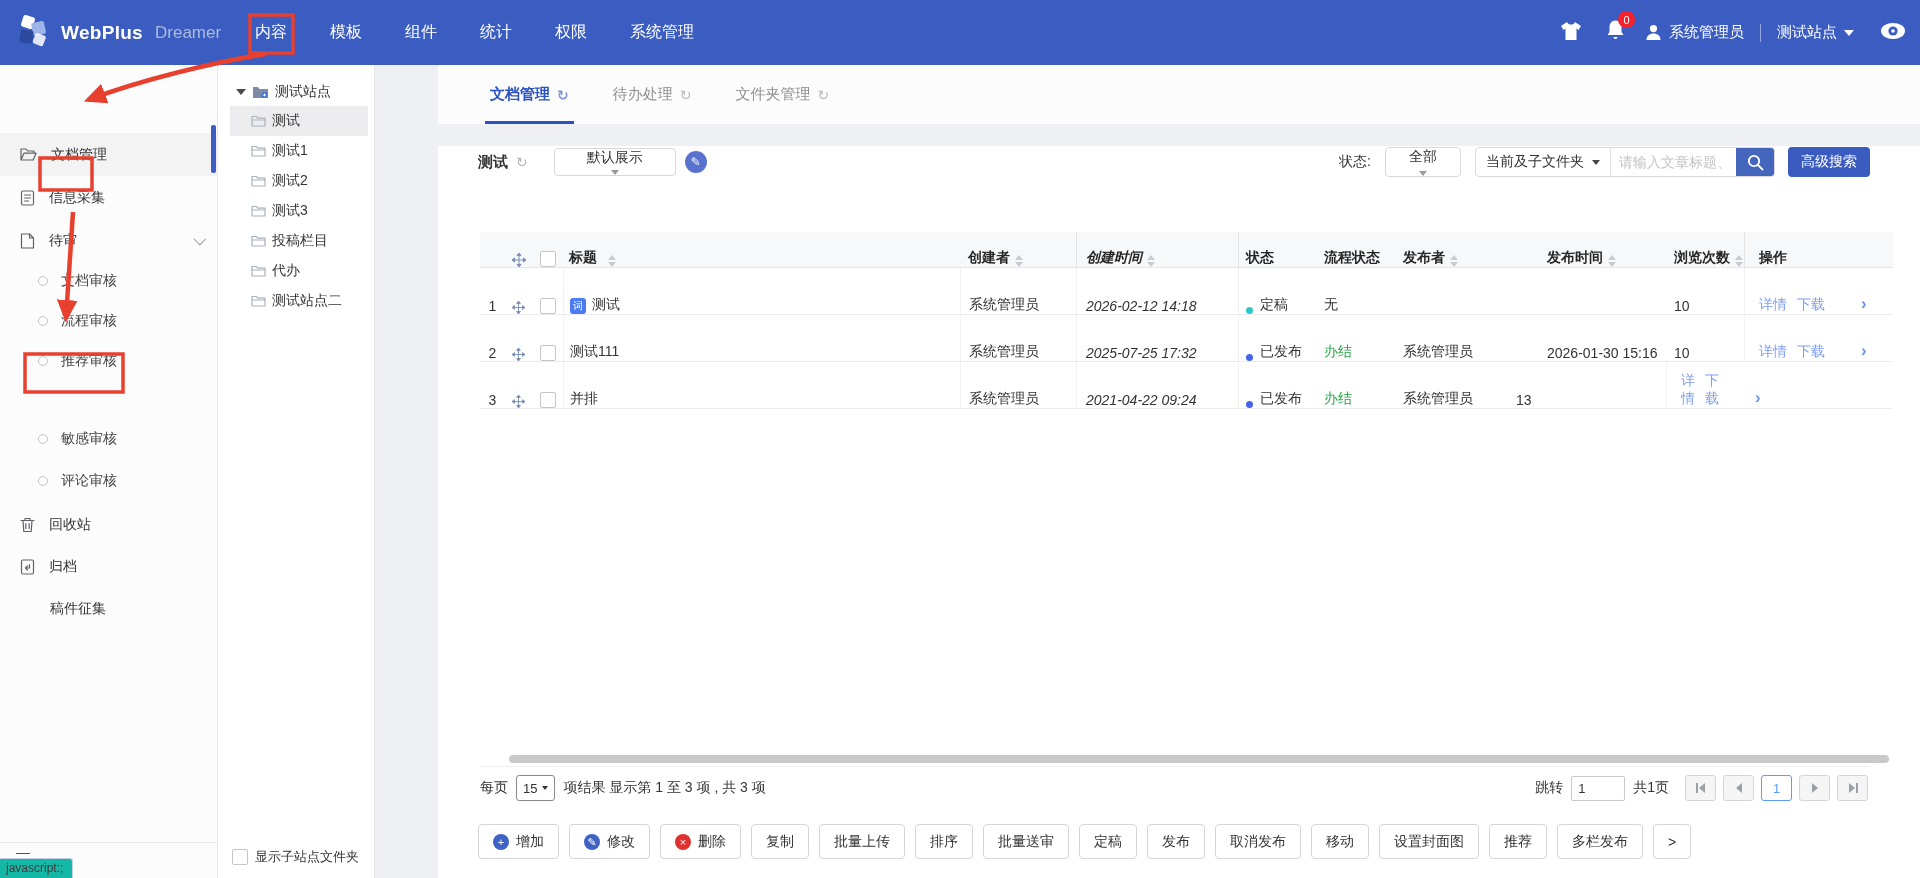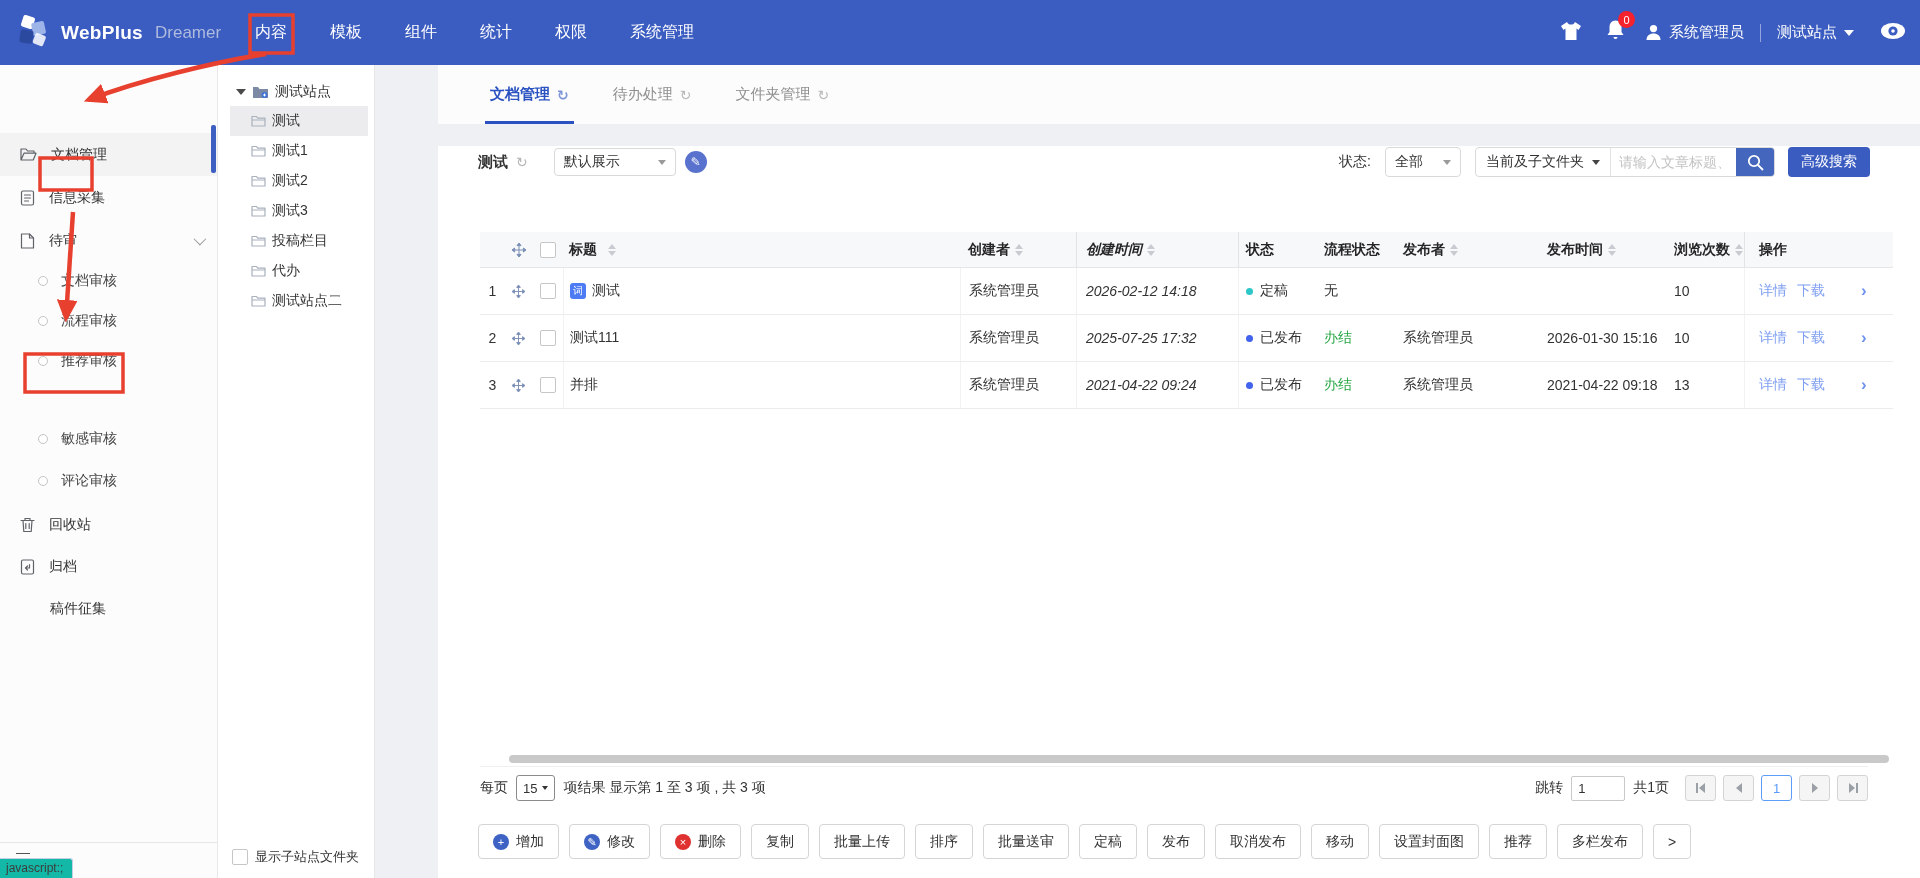--- a/index.html
+++ b/index.html
@@ -54,38 +54,38 @@
   .tab.active .refresh { color:#7e97d8; }
   .tab.active::after { content:""; position:absolute; left:-5px; right:-5px; bottom:0; height:3px; background:#2a52c0; }
   .gapband { margin-left:63px; height:13px; background:#eef0f3; }
   .card { position:relative; margin-left:63px; height:741px; background:#fff; }
 
   
   .filter-row { display:flex; justify-content:space-between; align-items:center; margin:9px 50px 0 40px; height:32px; }
   .f-left, .f-right { display:flex; align-items:center; }
   .f-folder { font-size:15px; font-weight:bold; color:#333; }
   .f-refresh { font-size:14px; color:#b5b5b5; margin-left:8px; cursor:pointer; }
-  .select-box { display:flex; align-items:center; justify-content:space-between; height:28px; border:1px solid #d9d9d9; border-radius:4px; background:#fff; padding:0 9px; font-size:14px; color:#333; cursor:pointer; }
+  .select-box { display:flex; align-items:center; justify-content:space-between; height:28px; border:1px solid #d9d9d9; border-radius:4px; background:#fff; padding:0 9px; font-size:14px; color:#333; cursor:pointer;flex-direction:column; }
   .sel-view { width:122px; margin-left:26px; }
   .sel-caret { width:0; height:0; border-left:4.5px solid transparent; border-right:4.5px solid transparent; border-top:5.5px solid #9a9a9a; }
   .edit-circle { width:22px; height:22px; border-radius:50%; background:#5872ce; color:#fff; font-size:12px; display:flex; align-items:center; justify-content:center; margin-left:9px; cursor:pointer; }
   .f-label { font-size:14px; color:#333; }
   .sel-status { width:76px; height:30px; margin-left:14px; }
   .search-group { display:flex; align-items:stretch; height:30px; border:1px solid #d9d9d9; border-radius:4px; overflow:hidden; margin-left:14px; background:#fff; }
   .scope-seg { display:flex; align-items:center; gap:8px; padding:0 10px; font-size:14px; color:#333; cursor:pointer; border-right:1px solid #e3e3e3; }
   .scope-caret { width:0; height:0; border-left:4.5px solid transparent; border-right:4.5px solid transparent; border-top:5.5px solid #444; }
   .search-in { width:125px; border:none; outline:none; padding:0 8px; font-size:14px; color:#333; }
   .search-in::placeholder { color:#c3c3c3; }
   .search-btn { width:38px; background:#4466bd; border:none; display:flex; align-items:center; justify-content:center; cursor:pointer; }
   .adv-btn { height:30px; padding:0 13px; margin-left:13px; background:#3a5cc0; color:#fff; border:none; border-radius:4px; font-size:14px; cursor:pointer; }
 
   
   .tbl { margin:54px 27px 0 42px; width:1413px; font-size:14px; }
   .tr { display:grid; grid-template-columns:25px 27px 31px 397px 116px 162px 80px 78px 112px 158px 78px 149px; align-items:center; }
-  .tr > div { display:flex; align-items:center; height:100%; }
+  .tr > div { display:flex; align-items:flex-end; height:100%; }
   .thead { height:36px; background:#f7f8fa; font-weight:bold; color:#262626; border-bottom:1px solid #e6e6e6; }
   .trow { height:47px; border-bottom:1px solid #ececec; color:#333; }
   .c-num { justify-content:center; }
   .c-move, .c-check { justify-content:center; }
   .c-title { padding-left:6px; gap:6px; }
   .c-creator { padding-left:8px; }
   .c-created { padding-left:9px;font-style:italic; }
   .c-status { padding-left:7px; }
   .c-flow { padding-left:6px; }
   .c-pub { padding-left:7px; }
@@ -511,21 +511,20 @@
               <span>并排</span>
             </div>
             <div class="c-creator bl2">系统管理员</div>
             <div class="c-created bl2">2021-04-22 09:24</div>
             <div class="c-status bl2">
               <span class="dot dot-pub"></span>
               <span>已发布</span>
             </div>
             <div class="c-flow flow-done">办结</div>
             <div class="c-pub">系统管理员</div>
-            <div class="c-pubtime">2021-04-22 09:18</div>
             <div class="c-views">13</div>
             <div class="c-act bl2">
               <a class="lnk">详情</a>
               <a class="lnk">下载</a>
               <span class="row-chevron">›</span>
             </div>
           </div>
         </div>
 
         <div class="hscroll"></div>

